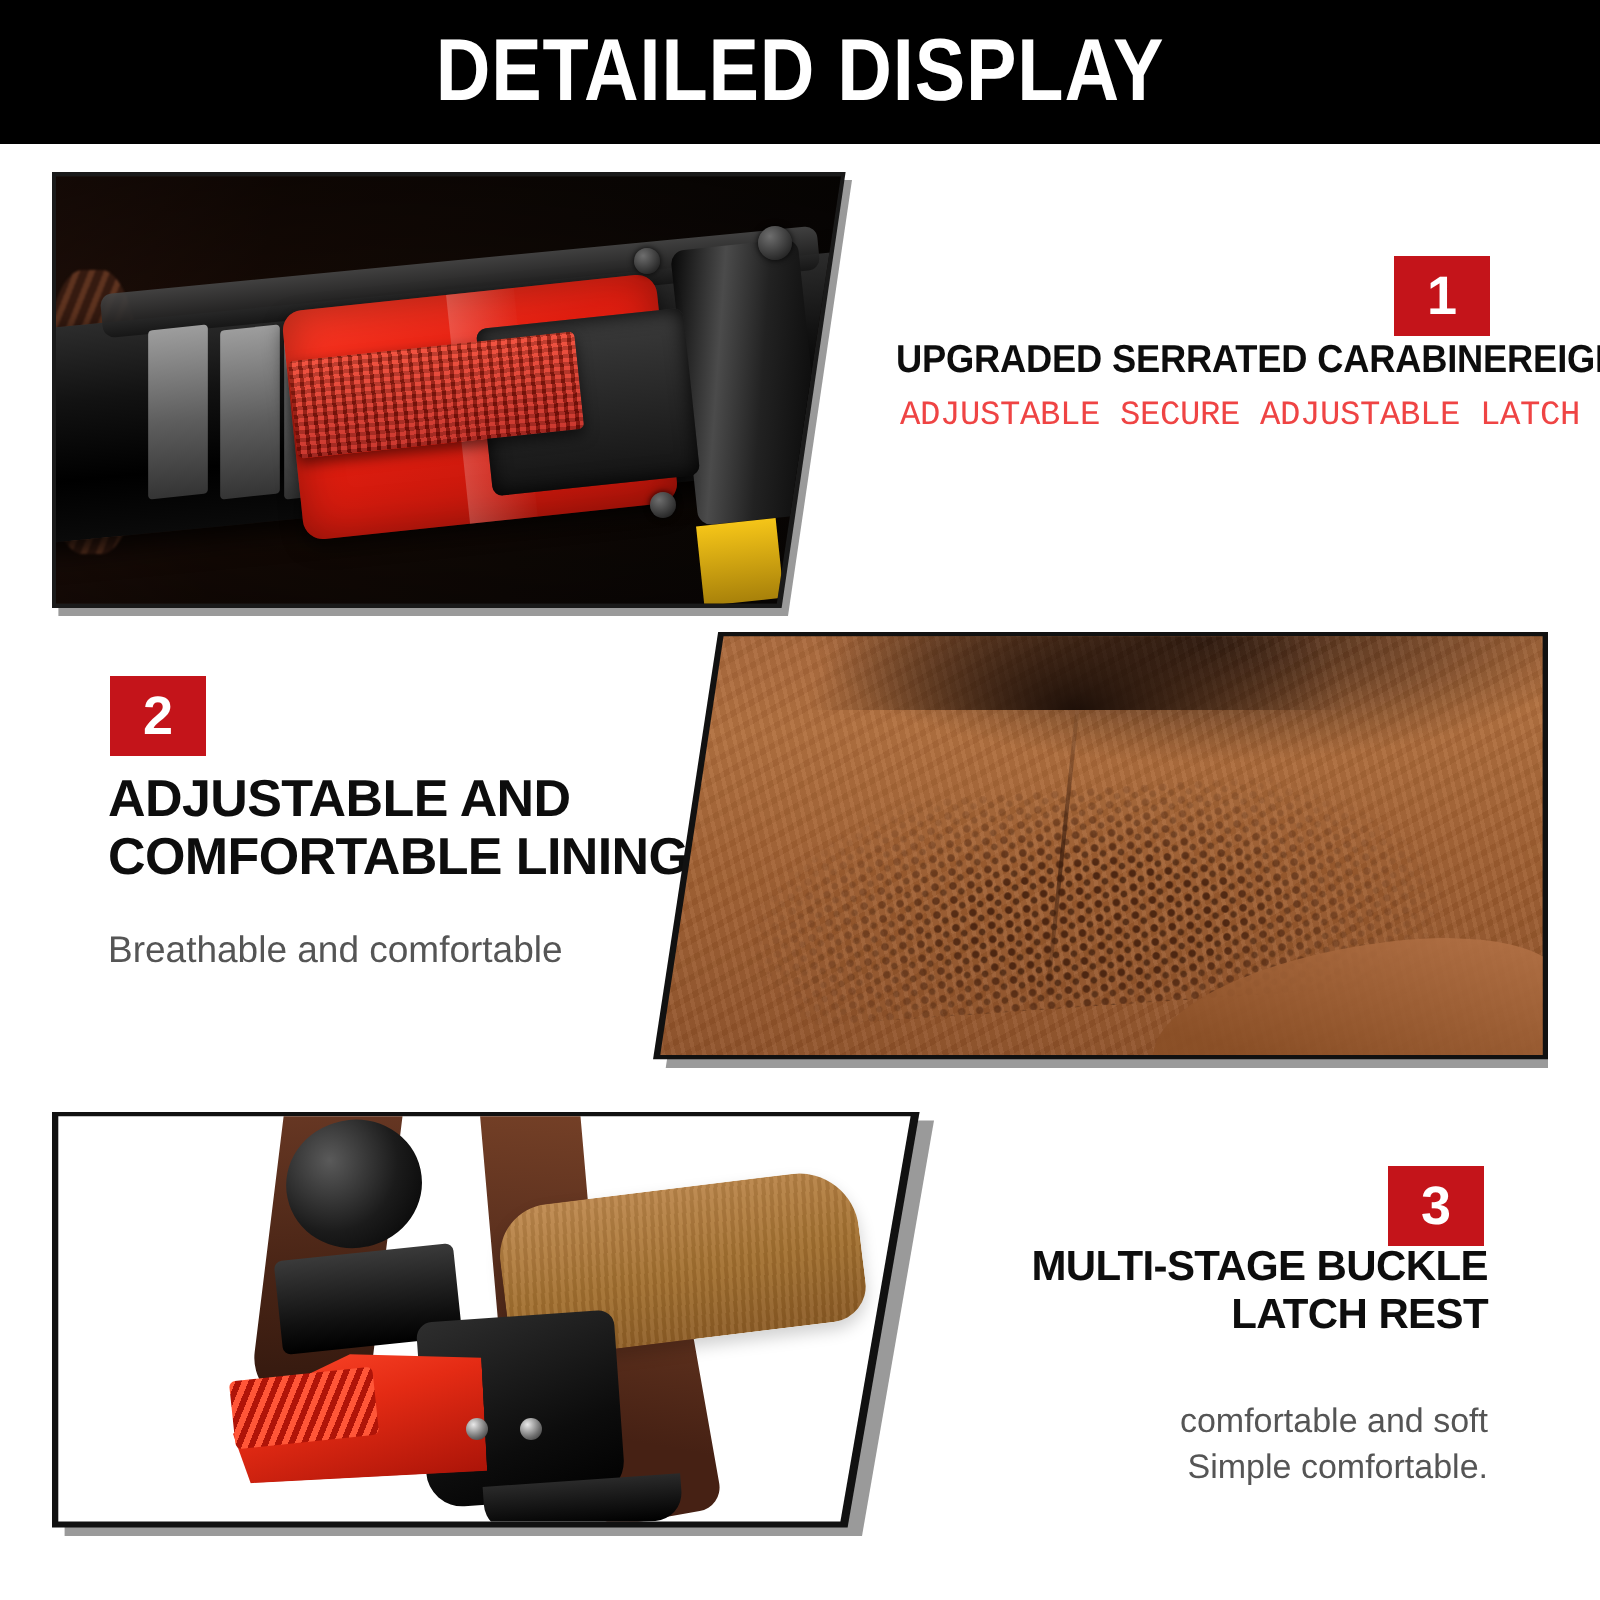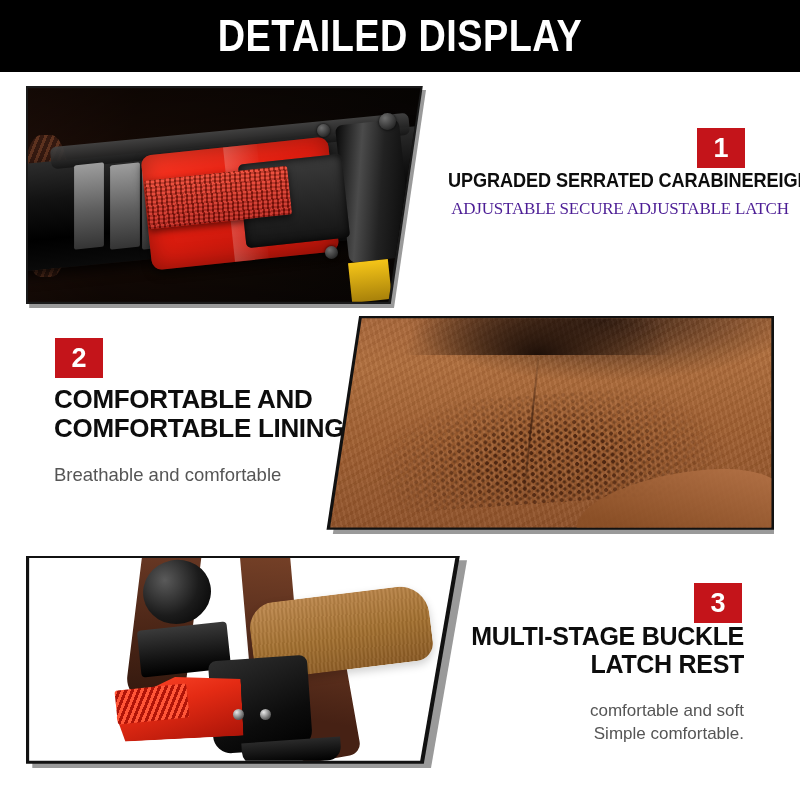--- a/index.html
+++ b/index.html
@@ -385,22 +385,22 @@
     font-size: 19.5px;
     text-align: center;
     transform: scaleX(0.93);
     transform-origin: center left;
     letter-spacing: -0.1px;
   }
   #s1 {
     left: 440px; top: 198px; width: 360px;
     font-size: 17px;
     text-align: center;
-    color: #4c1d95;
-    font-family: Liberation Serif, serif;
+    color: #ef4444;
+    font-family: Liberation Mono, monospace;
     letter-spacing: -0.2px;
   }
 
   
   #badge2 { left: 55px; top: 338px; }
   #t2 {
     left: 54px; top: 385px; width: 330px;
     font-size: 26px;
     font-family: "Liberation Sans", sans-serif;
     text-align: left;
@@ -410,21 +410,21 @@
     left: 54px; top: 463px; width: 330px;
     font-size: 18.5px;
     text-align: left;
     font-weight: 500;
   }
 
   
   #badge3 { left: 694px; top: 583px; }
   #t3 {
     left: 420px; top: 622px; width: 324px;
-    font-size: 25px;
+    font-size: 21px;
     font-family: "Liberation Sans", sans-serif;
     text-align: right;
     letter-spacing: -0.3px;
   }
   #s3 {
     left: 420px; top: 700px; width: 324px;
     font-size: 17px;
     text-align: right;
     font-weight: 500;
   }
@@ -460,21 +460,21 @@
       <div class="yellowbit"></div>
     </div>
   </div>
 
   <div class="badge" id="badge1">1</div>
   <div class="blk-title" id="t1">UPGRADED SERRATED CARABINEREIGHT-STAGE</div>
   <div class="blk-sub" id="s1">ADJUSTABLE SECURE ADJUSTABLE LATCH</div>
 
   <div class="badge" id="badge2">2</div>
   <div class="blk-title" id="t2">
-    <span class="line">COMFORTABLE AND</span>
+    <span class="line">ADJUSTABLE AND</span>
     <span class="line">COMFORTABLE LINING</span>
   </div>
   <div class="blk-sub" id="s2">Breathable and comfortable</div>
 
   <div class="photo" id="photo2">
     <div class="shadow"></div>
     <div class="frame"></div>
     <div class="inner">
       <div class="grain"></div>
       <div class="topshade"></div>

